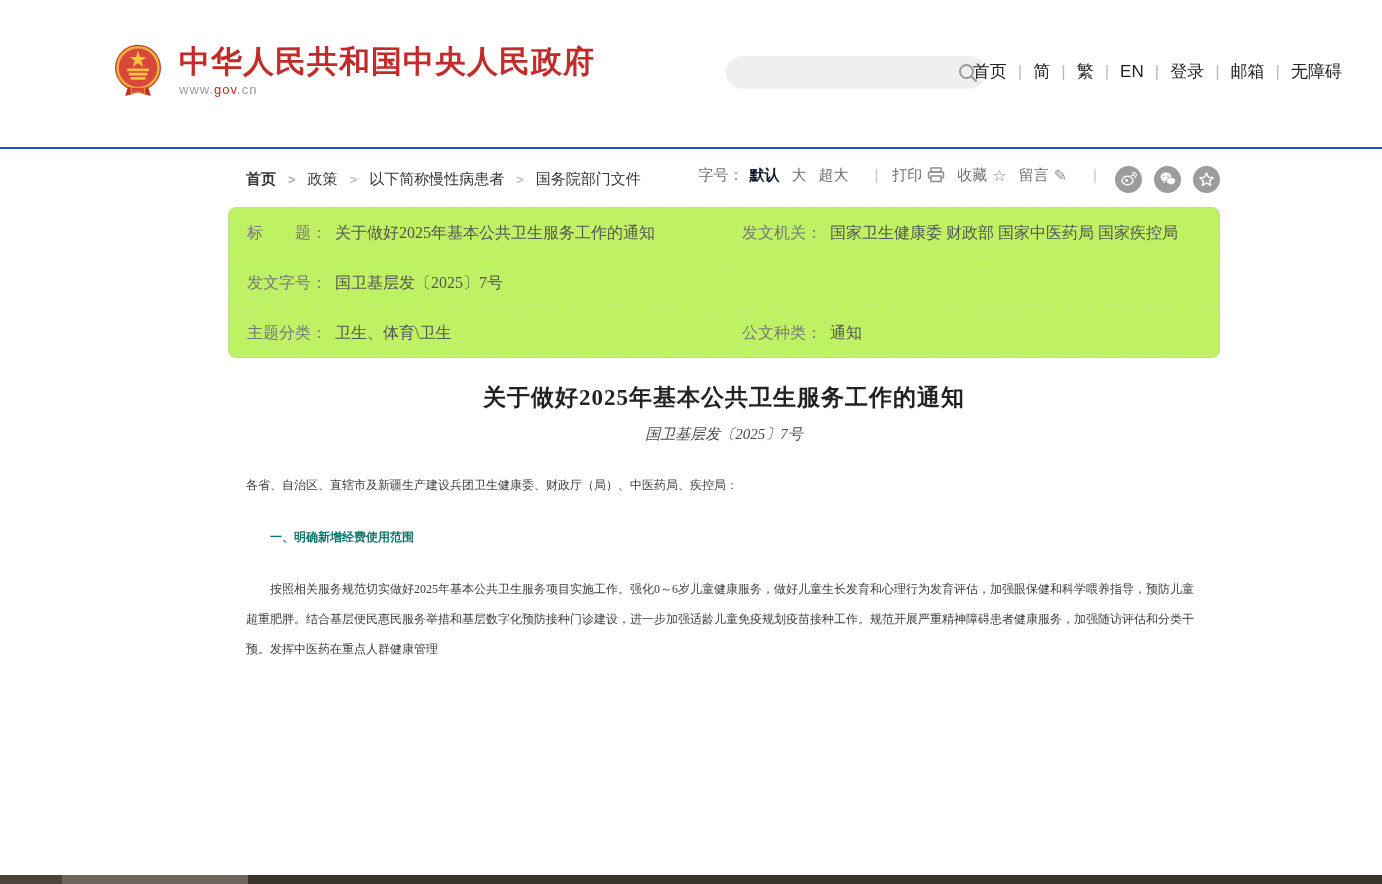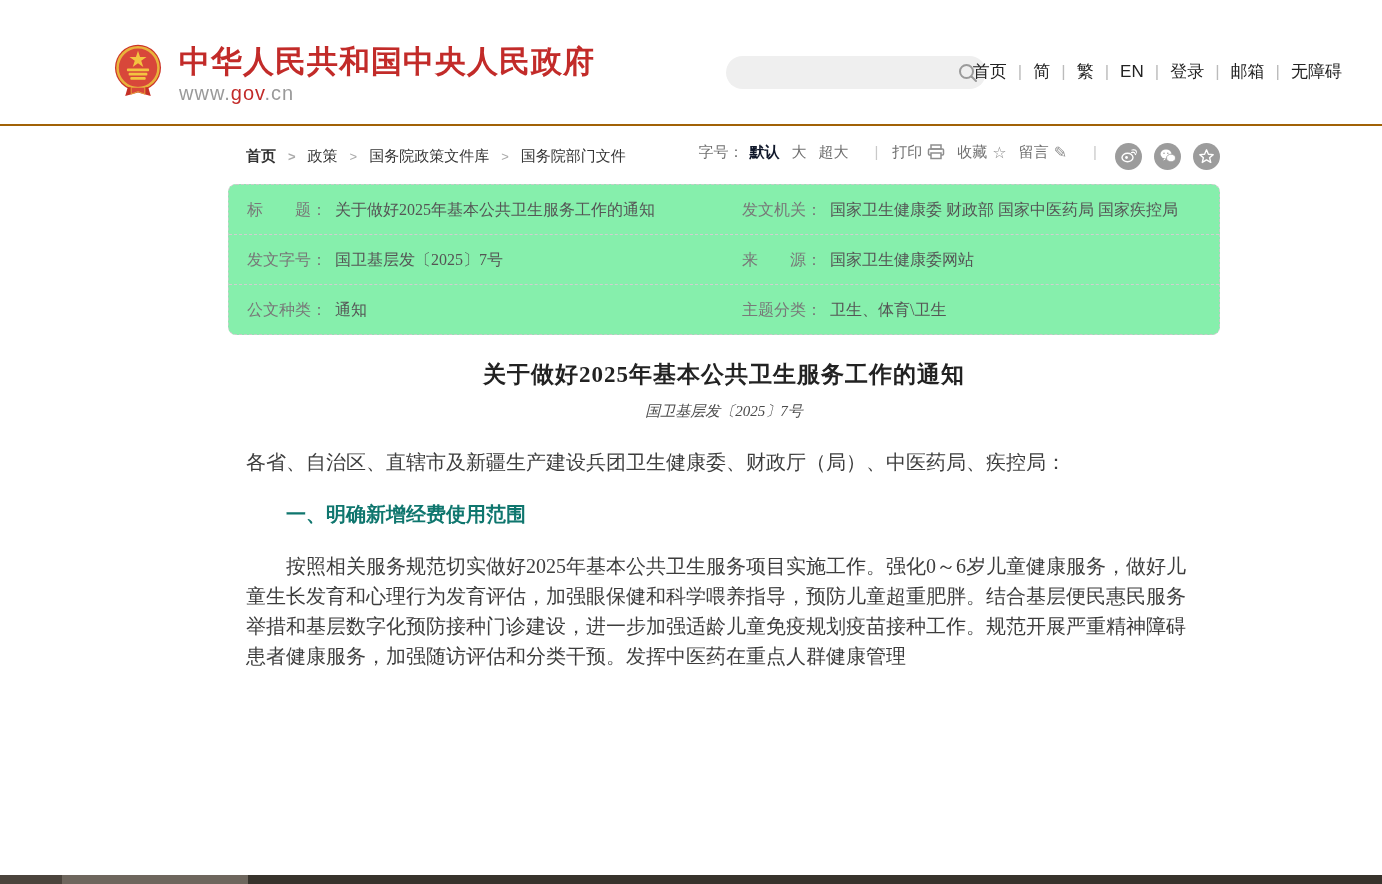--- a/index.html
+++ b/index.html
@@ -1,26 +1,26 @@
 <!DOCTYPE html>
 <html lang="zh"><head>
 <meta charset="utf-8">
 <style>
   * { margin:0; padding:0; box-sizing:border-box; }
   html,body { width:1382px; height:884px; overflow:hidden; background:#ffffff;
               font-family:"Liberation Sans","DejaVu Sans",sans-serif; }
   .corner-chip { position:absolute; left:0; top:0; width:13px; height:8px; background:#1f4e79; }
 
   
-  .site-header { position:relative; height:126px; background:#fff; border-bottom:2px solid #a16207;padding-left:40px; }
+  .site-header { position:relative; height:149px; background:#fff; border-bottom:2px solid #1d4ed8;padding-left:40px; }
   .brand { position:absolute; left:112px; top:43px; display:flex; align-items:flex-start; }
   .emblem { width:52px; height:58px; margin-right:15px; }
   .brand-text { padding-top:2px; }
   .site-title { color:#c22b29; font-size:31px; font-weight:bold; letter-spacing:1px; line-height:34px; }
-  .site-url { font-size:20px; color:#9a9a9a; margin-top:3px; letter-spacing:1px; }
+  .site-url { font-size:13px; color:#9a9a9a; margin-top:3px; letter-spacing:1px; }
   .site-url .red { color:#c22b29; }
   .search-box { position:absolute; left:726px; top:56px; width:260px; height:33px;
                 background:#efefef; border-radius:17px; display:flex; align-items:center; }
   .search-input { flex:1; border:none; background:transparent; outline:none; padding:0 10px 0 16px;
                   font-size:14px; color:#555; }
   .search-btn { width:36px; height:33px; border:none; background:transparent; cursor:pointer;
                 display:flex; align-items:center; justify-content:center; }
   .top-nav { position:absolute; right:40px; top:60px; display:flex; align-items:center;
              font-size:17px; color:#222; }
   .nav-item { cursor:pointer; white-space:nowrap; }
@@ -39,34 +39,34 @@
   .tb-label { margin-right:6px; }
   .tb-btn { cursor:pointer; margin-right:12px; white-space:nowrap; display:inline-flex; align-items:center; gap:5px; }
   .tb-default { color:#0f172a; font-weight:bold; }
   .tb-sep { color:#c9c9c9; margin:0 14px; }
   .tb-icon { color:#8e8e8e; font-size:16px; }
   .share-group { display:flex; gap:12px; margin-left:4px; }
   .share-circle { width:27px; height:27px; border-radius:50%; background:#9c9c9c; cursor:pointer;
                   display:flex; align-items:center; justify-content:center; }
 
   
-  .meta-box { margin-top:15px; border:1px dashed #c9c9c9; border-radius:8px; background:#86efac;
+  .meta-box { margin-top:15px; border:1px dashed #c9c9c9; border-radius:8px; background:#bef264;
               font-family:"Liberation Serif","DejaVu Serif",serif; }
   .meta-row { display:flex; border-bottom:1px dashed #cfcfcf; }
   .meta-row:last-child { border-bottom:none; }
   .meta-cell { width:50%; padding:15px 10px 15px 18px; font-size:16px; line-height:19px; display:flex; }
   .meta-label { color:#787878; white-space:nowrap; margin-right:8px; }
   .meta-value { color:#555; }
 
   
   .doc { font-family:"Liberation Serif","DejaVu Serif",serif; color:#3d3d3d; }
   .doc-title { text-align:center; font-size:23px; font-weight:bold; color:#222; margin-top:24px; letter-spacing:1px; }
   .doc-number { text-align:center; font-size:15px; color:#4a4a4a; font-style:italic; margin-top:12px; }
   .doc-body { margin-top:26px; padding:0 18px; }
-  .doc-body p { font-size:20px; line-height:30px; margin-bottom:22px; text-indent:2em; }
+  .doc-body p { font-size:12px; line-height:30px; margin-bottom:22px; text-indent:2em; }
   .doc-body p.salutation { text-indent:0; }
   .doc-body p.sec-heading { font-weight:bold; color:#0f766e; }
 
   
   .bottom-bar { position:absolute; left:0; bottom:0; width:1382px; height:9px; background:#38332c; }
   .bottom-bar .seg1 { position:absolute; left:0; top:0; width:62px; height:9px; background:#4b443c; }
   .bottom-bar .seg2 { position:absolute; left:62px; top:0; width:186px; height:9px; background:#6e665d; }
 </style>
 </head>
 <body>
@@ -111,21 +111,21 @@
     <span class="nav-item" data-sep="|">无障碍</span>
   </nav>
 </header>
 
 <div class="main">
 
   <div class="crumb-row">
     <div class="breadcrumb">
       <span class="crumb first" data-sep="&gt;">首页</span>
       <span class="crumb" data-sep="&gt;">政策</span>
-      <span class="crumb" data-sep="&gt;">国务院政策文件库</span>
+      <span class="crumb" data-sep="&gt;">以下简称慢性病患者</span>
       <span class="crumb">国务院部门文件</span>
     </div>
 
     <div class="doc-toolbar">
       <span class="tb-label">字号：</span>
       <span class="tb-btn tb-default">默认</span>
       <span class="tb-btn">大</span>
       <span class="tb-btn">超大</span>
       <span class="tb-sep">|</span>
       <span class="tb-btn">
@@ -181,33 +181,29 @@
       <div class="meta-cell">
         <span class="meta-label">发文机关：</span>
         <span class="meta-value">国家卫生健康委 财政部 国家中医药局 国家疾控局</span>
       </div>
     </div>
     <div class="meta-row">
       <div class="meta-cell">
         <span class="meta-label">发文字号：</span>
         <span class="meta-value">国卫基层发〔2025〕7号</span>
       </div>
-      <div class="meta-cell">
-        <span class="meta-label">来　　源：</span>
-        <span class="meta-value">国家卫生健康委网站</span>
-      </div>
     </div>
     <div class="meta-row">
+      <div class="meta-cell">
+        <span class="meta-label">主题分类：</span>
+        <span class="meta-value">卫生、体育\卫生</span>
+      </div>
       <div class="meta-cell">
         <span class="meta-label">公文种类：</span>
         <span class="meta-value">通知</span>
-      </div>
-      <div class="meta-cell">
-        <span class="meta-label">主题分类：</span>
-        <span class="meta-value">卫生、体育\卫生</span>
       </div>
     </div>
   </div>
 
   <article class="doc">
     <h1 class="doc-title">关于做好2025年基本公共卫生服务工作的通知</h1>
     <div class="doc-number">国卫基层发〔2025〕7号</div>
     <div class="doc-body">
       <p class="salutation">各省、自治区、直辖市及新疆生产建设兵团卫生健康委、财政厅（局）、中医药局、疾控局：</p>
       <p class="sec-heading">一、明确新增经费使用范围</p>

